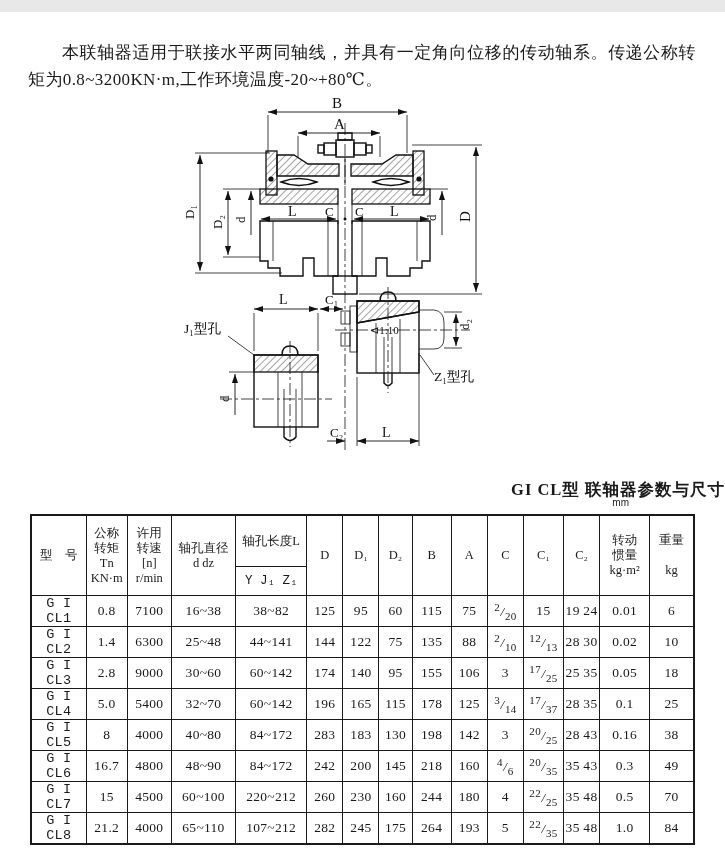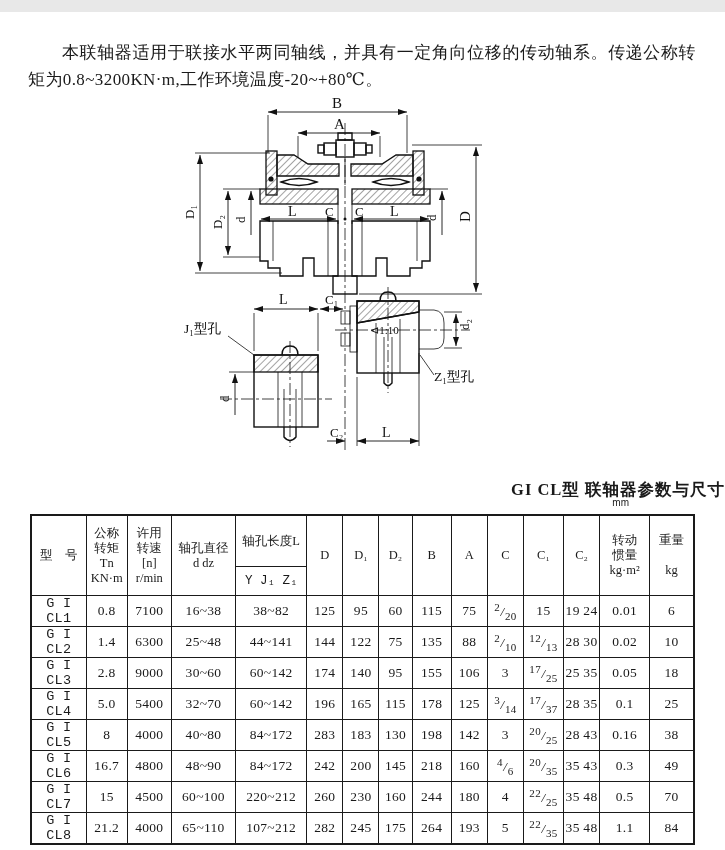--- a/index.html
+++ b/index.html
@@ -400,19 +400,19 @@
           <td>65~110</td>
           <td>107~212</td>
           <td>282</td>
           <td>245</td>
           <td>175</td>
           <td>264</td>
           <td>193</td>
           <td>5</td>
           <td><span class="frac"><sup>22</sup><span class="sl">/</span><sub>35</sub></span></td>
           <td>35 48</td>
-          <td>1.1</td>
+          <td>1.0</td>
           <td>84</td>
         </tr>
       </tbody>
   </table>
 
 </div>
 
 </body></html>

